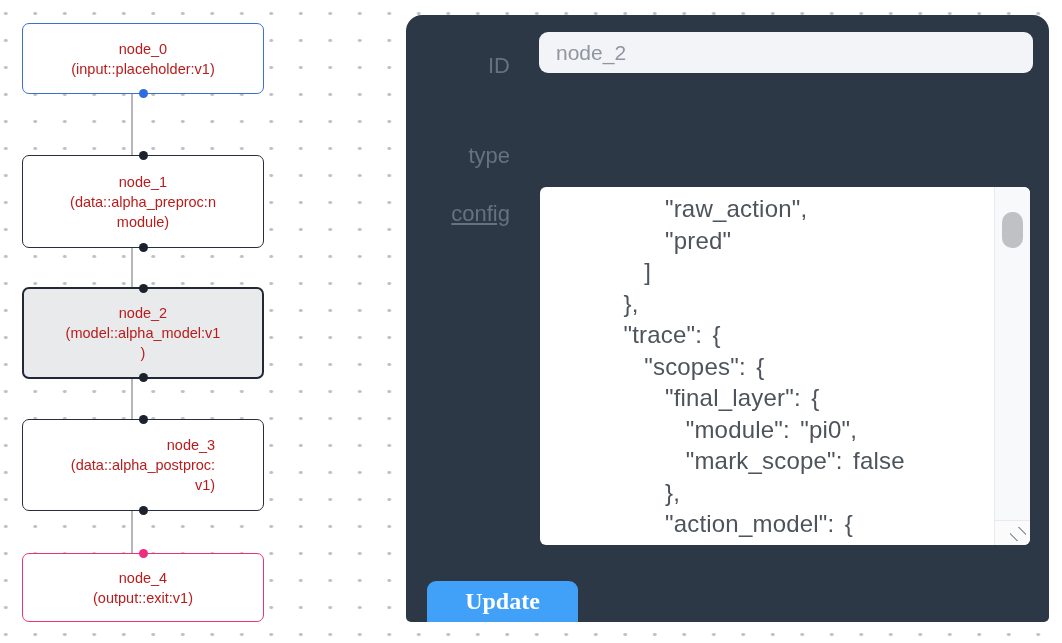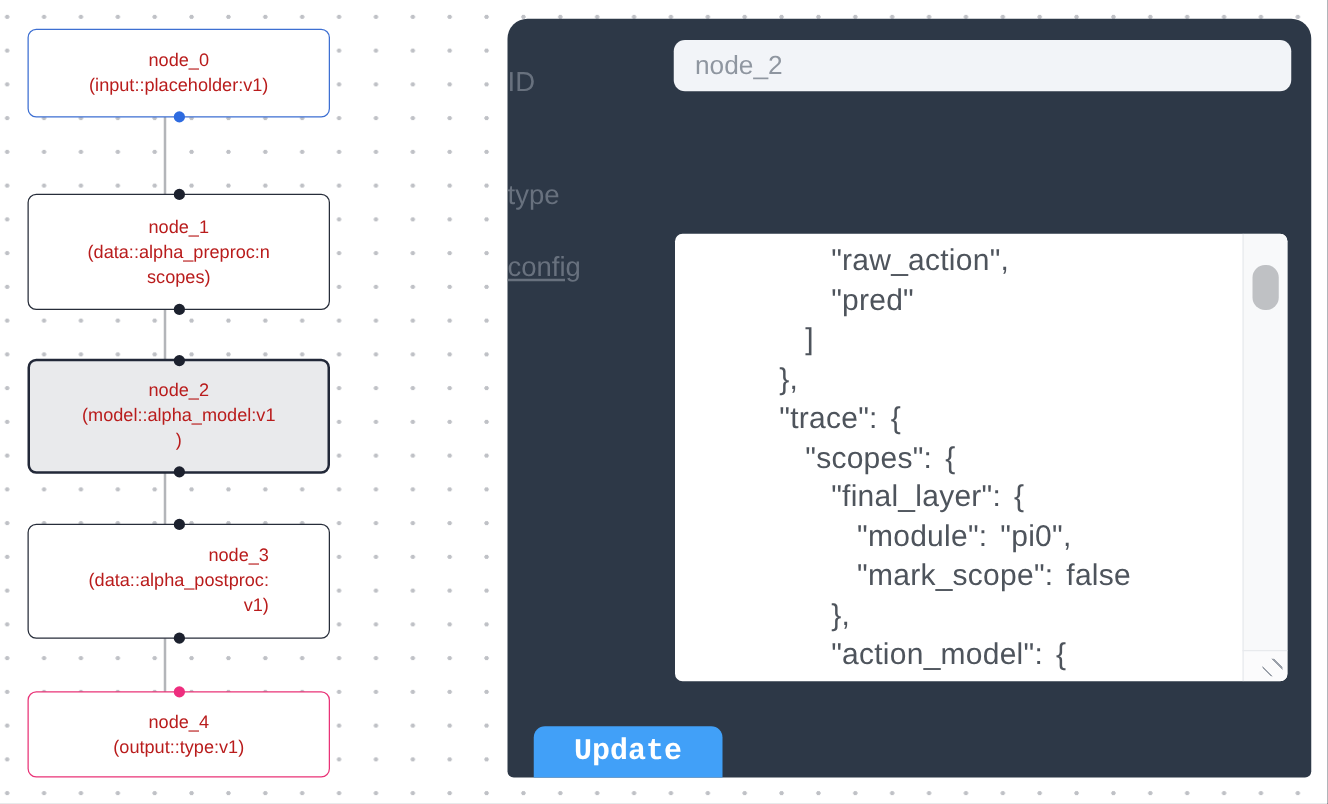--- a/index.html
+++ b/index.html
@@ -35,21 +35,21 @@
   .arrow-line { position:absolute; left:2px; top:7px; width:72px; height:5px; background:#9c9c9c; }
   .arrow-head { position:absolute; left:72px; top:0; width:0; height:0;
     border-left:20px solid #9c9c9c; border-top:9px solid transparent; border-bottom:9px solid transparent; }
 
   
   .panel {
     position:absolute; left:406px; top:15px; width:643px; height:607px;
     background:#2d3847; border-radius:16px 16px 5px 5px; overflow:hidden;
   }
   .field-label {
-    position:absolute; left:0; width:104px; 
+    position:absolute; left:0; width:104px; text-align:right;
     font-size:22px; color:#68717e;
   }
   .lbl-id { top:38px; }
   .lbl-type { top:105px;margin-top:23px; }
   .lbl-config { top:186px;text-decoration:underline; }
   .text-input {
     position:absolute; left:133px; width:494px; height:41px;
     background:#f2f4f8; border:none; outline:none; border-radius:9px;
     padding:0 17px; font-size:21px; color:#8f96a0;
     font-family:"Liberation Sans","DejaVu Sans",sans-serif;
@@ -81,45 +81,45 @@
     background:#fbfbfc; border-left:1px solid #e8eaed; border-top:1px solid #e8eaed;
   }
   .resize-grip {
     position:absolute; right:4px; bottom:4px; width:16px; height:14px;
     background:repeating-linear-gradient(45deg, transparent 0 4.5px, #9ba1aa 4.5px 6px, transparent 6px 10.5px);
   }
 
   .update-btn {
     position:absolute; left:21px; bottom:-8px; width:151px; height:49px;
     border:none; border-radius:9px; cursor:pointer;
-    font-family:Liberation Mono, monospace;
+    font-family:Liberation Serif, serif;
     font-size:24px; font-weight:600; color:#ffffff; padding-bottom:8px;
   }
 </style>
 </head>
 <body>
 
 <div class="screen">
 
   <div class="flow">
     <div class="edge-line"></div>
 
   <div class="flow-node" style="top: 23px; height: 71px; border-color: rgb(61, 111, 210); background: rgb(255, 255, 255);"><span>node_0
 (input::placeholder:v1)</span><span class="port bottom" style="background: rgb(46, 107, 224);"></span></div>
       <div class="flow-node" style="top: 155px; height: 93px; border-color: rgb(39, 45, 58); background: rgb(255, 255, 255);"><span>node_1
 (data::alpha_preproc:n
-scopes)</span><span class="port top" style="background: rgb(28, 33, 46);"></span><span class="port bottom" style="background: rgb(28, 33, 46);"></span></div>
+module)</span><span class="port top" style="background: rgb(28, 33, 46);"></span><span class="port bottom" style="background: rgb(28, 33, 46);"></span></div>
       <div class="flow-node selected" style="top: 287px; height: 92px; border-color: rgb(34, 40, 56); background: rgb(233, 234, 236);"><span>node_2
 (model::alpha_model:v1
 )</span><span class="port top" style="background: rgb(28, 33, 46);"></span><span class="port bottom" style="background: rgb(28, 33, 46);"></span></div>
       <div class="flow-node" style="top: 419px; height: 92px; border-color: rgb(39, 45, 58); background: rgb(255, 255, 255); text-align: right;"><span>node_3
 (data::alpha_postproc:
 v1)</span><span class="port top" style="background: rgb(28, 33, 46);"></span><span class="port bottom" style="background: rgb(28, 33, 46);"></span></div>
       <div class="flow-node" style="top: 553px; height: 69px; border-color: rgb(233, 51, 119); background: rgb(255, 255, 255);"><span>node_4
-(output::type:v1)</span><span class="port top" style="background: rgb(238, 45, 126);"></span></div>
+(output::exit:v1)</span><span class="port top" style="background: rgb(238, 45, 126);"></span></div>
     </div>
 
 
   <div class="panel" style="background: rgb(45, 56, 71);">
     <div class="field-label lbl-id">ID</div>
     <input class="text-input in-id" readonly="" value="node_2" style="">
 
     <div class="field-label lbl-type">type</div>
 
     <div class="field-label lbl-config">config</div>

